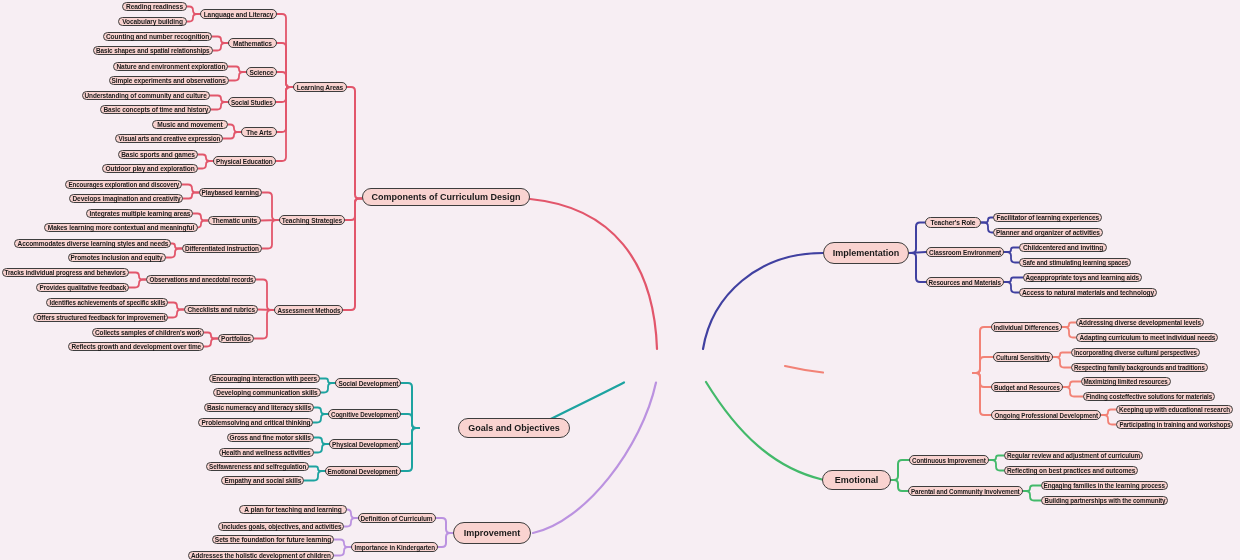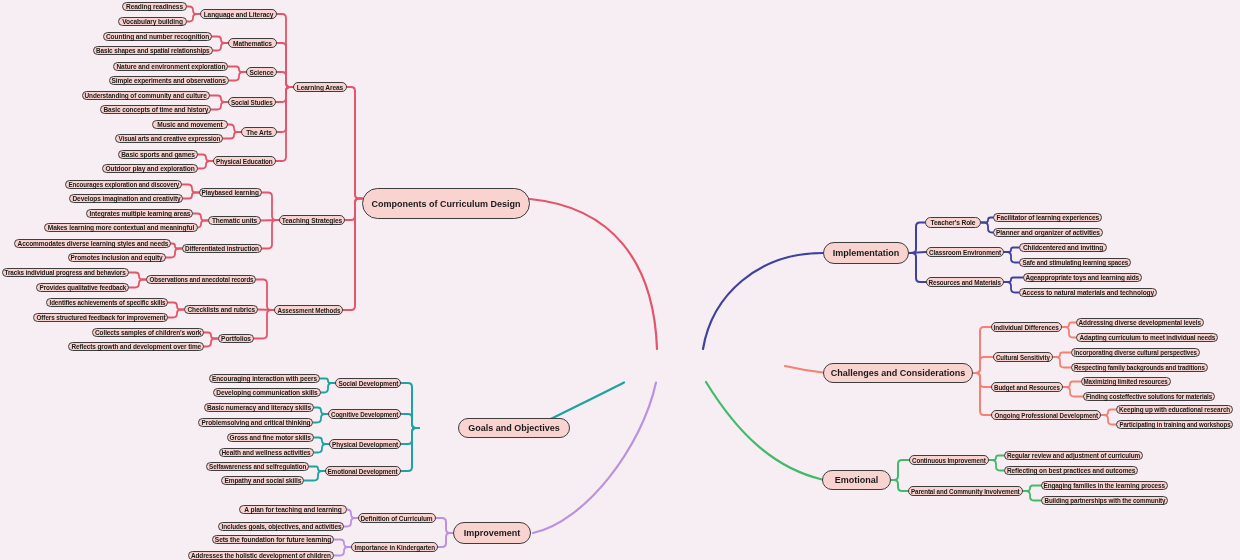--- a/index.html
+++ b/index.html
@@ -114,21 +114,21 @@
       <path d="M 973 373 L 976 373 Q 980 373 980 377 L 980 411 Q 980 415 984 415 L 991 415" fill="none" stroke="#f28276" stroke-width="2" stroke-linecap="round"></path>
       <path d="M 1101 415 L 1105.25 415 Q 1108 415 1108 412.25 L 1108 412.25 Q 1108 409.5 1110.75 409.5 L 1116 409.5" fill="none" stroke="#f28276" stroke-width="1.8" stroke-linecap="round"></path>
       <path d="M 1101 415 L 1104 415 Q 1108 415 1108 419 L 1108 420.5 Q 1108 424.5 1112 424.5 L 1116 424.5" fill="none" stroke="#f28276" stroke-width="1.8" stroke-linecap="round"></path>
       <path d="M 891 480 L 894 480 Q 898 480 898 476 L 898 464 Q 898 460 902 460 L 909 460" fill="none" stroke="#43b96a" stroke-width="2" stroke-linecap="round"></path>
       <path d="M 989 460 L 993.75 460 Q 996 460 996 457.75 L 996 457.75 Q 996 455.5 998.25 455.5 L 1004 455.5" fill="none" stroke="#43b96a" stroke-width="1.8" stroke-linecap="round"></path>
       <path d="M 989 460 L 992 460 Q 996 460 996 464 L 996 466.5 Q 996 470.5 1000 470.5 L 1004 470.5" fill="none" stroke="#43b96a" stroke-width="1.8" stroke-linecap="round"></path>
       <path d="M 891 480 L 894 480 Q 898 480 898 484 L 898 487 Q 898 491 902 491 L 908 491" fill="none" stroke="#43b96a" stroke-width="2" stroke-linecap="round"></path>
       <path d="M 1023 491 L 1027.25 491 Q 1030 491 1030 488.25 L 1030 488.25 Q 1030 485.5 1032.75 485.5 L 1041 485.5" fill="none" stroke="#43b96a" stroke-width="1.8" stroke-linecap="round"></path>
       <path d="M 1023 491 L 1026 491 Q 1030 491 1030 495 L 1030 496.5 Q 1030 500.5 1034 500.5 L 1041 500.5" fill="none" stroke="#43b96a" stroke-width="1.8" stroke-linecap="round"></path>
     </svg>
-<div class="node d1" style="left: 362px; top: 188px; width: 168px; height: 31px;">
+<div class="node d1" style="left: 362px; top: 188px; width: 168px; height: 18px;">
       <span class="lbl">Components of Curriculum Design</span>
     </div>
     <div class="node d2" style="left: 293px; top: 82px; width: 54px; height: 10px;">
       <span class="lbl">Learning Areas</span>
     </div>
     <div class="node d3" style="left: 200px; top: 9px; width: 77px; height: 10px;">
       <span class="lbl">Language and Literacy</span>
     </div>
     <div class="node d4" style="left: 122px; top: 2px; width: 65px; height: 9px;">
       <span class="lbl">Reading readiness</span>
@@ -323,23 +323,20 @@
       <span class="lbl" style="transform: scaleX(0.938053);">Safe and stimulating learning spaces</span>
     </div>
     <div class="node d2" style="left: 926px; top: 277px; width: 78px; height: 10px;">
       <span class="lbl" style="transform: scaleX(0.96);">Resources and Materials</span>
     </div>
     <div class="node d3" style="left: 1023px; top: 273px; width: 119px; height: 9px;">
       <span class="lbl" style="transform: scaleX(0.974138);">Ageappropriate toys and learning aids</span>
     </div>
     <div class="node d3" style="left: 1019px; top: 288px; width: 138px; height: 9px;">
       <span class="lbl">Access to natural materials and technology</span>
-    </div>
-    <div class="node d1" style="left: 823px; top: 363px; width: 150px; height: 20px;">
-      <span class="lbl">Challenges and Considerations</span>
     </div>
     <div class="node d2" style="left: 991px; top: 322px; width: 71px; height: 10px;">
       <span class="lbl" style="transform: scaleX(0.984848);">Individual Differences</span>
     </div>
     <div class="node d3" style="left: 1076px; top: 318px; width: 128px; height: 9px;">
       <span class="lbl" style="transform: scaleX(0.976);">Addressing diverse developmental levels</span>
     </div>
     <div class="node d3" style="left: 1076px; top: 333px; width: 142px; height: 9px;">
       <span class="lbl" style="transform: scaleX(0.978417);">Adapting curriculum to meet individual needs</span>
     </div>

